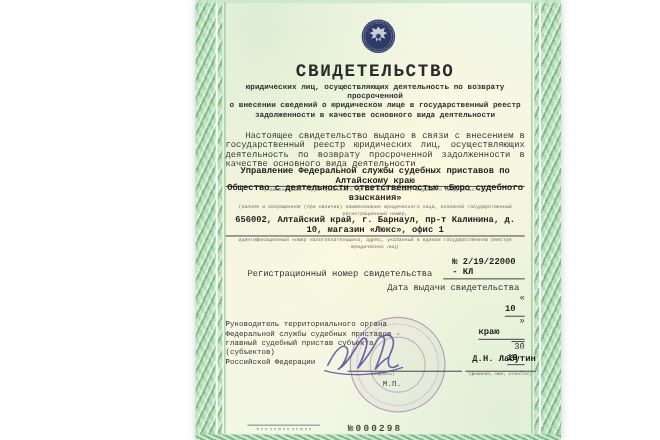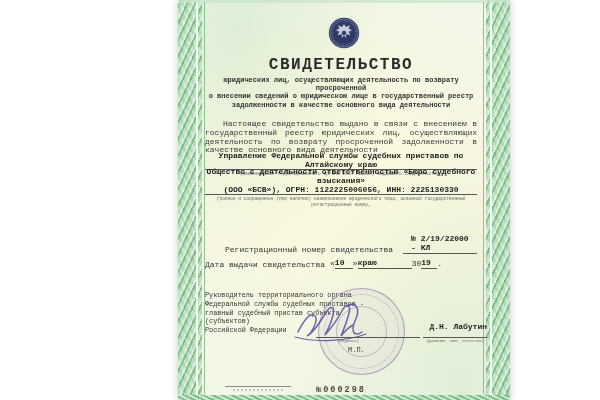--- a/index.html
+++ b/index.html
@@ -39,21 +39,21 @@
   .fieldval{font-size:8px;font-weight:bold;color:#1d1d1d;line-height:9px;}
   .u{border-bottom:1px solid #555;}
   .cap{font-size:4.5px;color:#6a6a6a;line-height:6px;margin-top:1px;}
   .f-auth{top:151px;}
   .f-ent{top:167px;}
   .f-addr{top:196px;}
   .row{left:27px;right:33px;display:flex;align-items:flex-end;font-size:8px;color:#333;text-align:left;}
   .reg-row{top:234px;padding-left:20px;}
   .reg-row .lbl{white-space:nowrap;margin-right:10px;}
   .reg-row .val{flex:1;border-bottom:1px solid #555;font-weight:bold;color:#1d1d1d;padding:0 0 1px 8px;}
-  .date-row{top:258px;}
+  .date-row{top:258px;flex-direction:column;}
   .date-row .lbl{white-space:nowrap;margin-right:5px;}
   .blank{border-bottom:1px solid #555;font-weight:bold;color:#1d1d1d;text-align:left;padding-bottom:1px;}
   .d-day{width:18px;} .d-month{width:42px;} .d-gap{width:12px;} .d-year{width:16px;}
   .plain{padding-bottom:1px;}
   .signatory{top:291px;left:27px;width:160px;text-align:left;font-size:6.8px;line-height:8.8px;color:#333;}
   .sig-svg{left:112px;top:300px;}
   .sig-line{left:138px;top:337px;width:104px;border-top:1px solid #555;}
   .sig-cap{left:140px;top:339px;width:60px;text-align:center;font-size:4px;color:#6a6a6a;}
   .mp{left:170px;top:346px;font-size:7px;color:#444;}
   .sname{left:247px;top:322px;width:62px;font-size:8px;font-weight:bold;color:#1d1d1d;text-align:right;}
@@ -108,24 +108,27 @@
 
     <div class="abs centered f-auth">
       <div class="fieldval u">Управление Федеральной службы судебных приставов по Алтайскому краю</div>
       <div class="cap">(наименование территориального органа ФССП России, выдавшего свидетельство)</div>
     </div>
 
     <div class="abs paragraph">Настоящее свидетельство выдано в связи с внесением в государственный реестр юридических лиц, осуществляющих деятельность по возврату просроченной задолженности в качестве основного вида деятельности</div>
 
     <div class="abs centered f-ent">
       <div class="fieldval">Общество с деятельности ответственностью «Бюро судебного взыскания»</div>
-      <div class="fieldval u">(ООО «БСВ»), ОГРН: 1122225006056,  ИНН: 2225130330</div>
       <div class="cap">(полное и сокращенное (при наличии) наименование юридического лица, основной государственный регистрационный номер,</div>
     </div>
 
+    <div class="abs centered f-addr">
+      <div class="fieldval u">656002, Алтайский край, г. Барнаул, пр-т Калинина, д. 10, магазин «Люкс», офис 1</div>
+      <div class="cap">идентификационный номер налогоплательщика, адрес, указанный в едином государственном реестре юридических лиц)</div>
+    </div>
 
     <div class="abs row reg-row">
       <span class="lbl">Регистрационный номер свидетельства</span>
       <span class="val">№ 2/19/22000 - КЛ</span>
     </div>
 
     <div class="abs row date-row">
       <span class="lbl">Дата выдачи свидетельства</span>
       <span class="plain">«</span>
       <span class="blank d-day">10</span>

